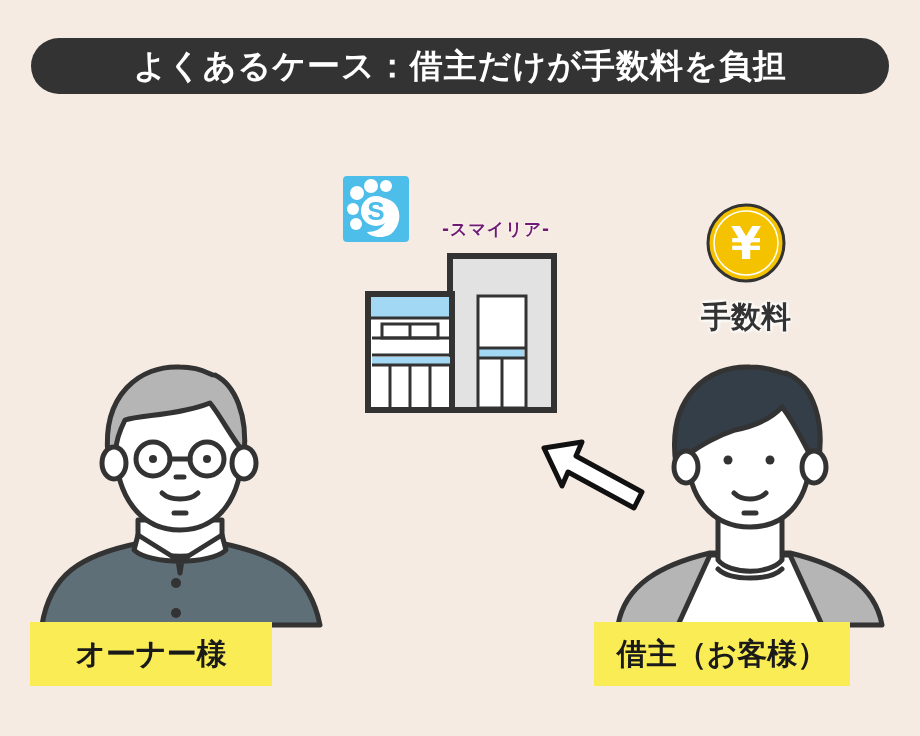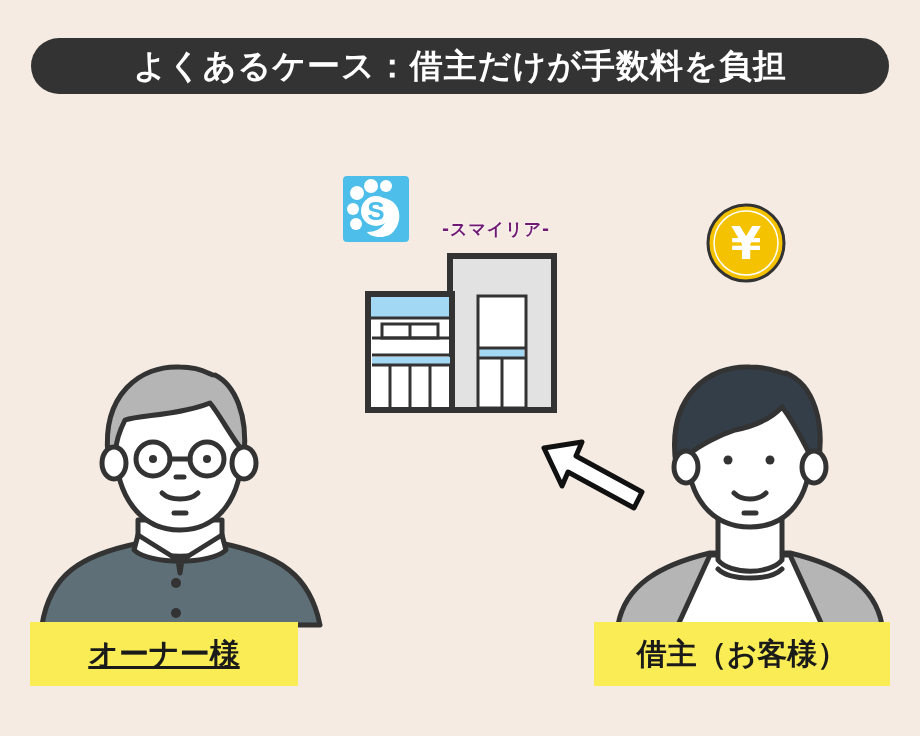--- a/index.html
+++ b/index.html
@@ -67,20 +67,21 @@
     </g>
   </svg>
 </div>
 
 <div class="fee">
   <svg width="120" height="90" viewBox="0 0 120 90">
     <circle cx="60" cy="40" r="38" fill="#f5c200" stroke="#333" stroke-width="3"></circle>
     <circle cx="60" cy="40" r="32" fill="none" stroke="#fff" stroke-width="1.5"></circle>
     <text x="60" y="56" font-family="DejaVu Sans, sans-serif" font-size="44" font-weight="bold" fill="#fff" text-anchor="middle">¥</text>
   </svg>
+  <div class="fee-label">手数料</div>
 </div>
 
 <div class="arrow">
   <svg width="120" height="90" viewBox="0 0 120 90">
     <path d="M14 18 L52 12 L46 26 L112 62 L104 78 L38 42 L32 56 Z" fill="#fff" stroke="#111" stroke-width="5" stroke-linejoin="round"></path>
   </svg>
 </div>
 
 <div class="person" style="left:30px;top:355px;">
   <svg width="300" height="280" viewBox="0 0 300 280">
@@ -98,33 +99,33 @@
       <path d="M132 138 C140 146 160 146 168 138" fill="none"></path>
       <line x1="144" y1="158" x2="156" y2="158"></line>
       <path d="M146 122 L154 122" fill="none"></path>
     </g>
     <circle cx="123" cy="104" r="4" fill="#333"></circle>
     <circle cx="177" cy="104" r="4" fill="#333"></circle>
     <circle cx="146" cy="228" r="5" fill="#333"></circle>
     <circle cx="146" cy="258" r="5" fill="#333"></circle>
   </svg>
 </div>
-<div class="label" style="left:30px;top:622px;width:268px;text-decoration:underline;">オーナー様</div>
+<div class="label" style="left:30px;top:622px;width:242px;">オーナー様</div>
 
 <div class="person" style="left:600px;top:355px;">
   <svg width="300" height="280" viewBox="0 0 300 280">
     <g stroke="#333" stroke-width="5" stroke-linejoin="round" stroke-linecap="round">
       <path d="M18 270 C25 230 60 210 110 198 L190 198 C240 210 275 230 282 270 Z" fill="#b5b5b5"></path>
       <path d="M78 270 L110 200 L190 200 L222 270 Z" fill="#fff"></path>
       <path d="M118 160 L118 205 C130 220 170 220 182 205 L182 160 Z" fill="#fff"></path>
       <path d="M76 110 C66 40 110 10 150 12 C175 12 182 20 186 18 C215 30 225 70 218 110 Z" fill="#333e48"></path>
       <path d="M88 100 C88 140 110 172 150 172 C190 172 210 140 210 100 C200 80 190 62 182 52 C170 65 150 72 135 75 C120 80 100 90 88 100 Z" fill="#fff"></path>
       <ellipse cx="86" cy="112" rx="12" ry="16" fill="#fff"></ellipse>
       <ellipse cx="214" cy="112" rx="12" ry="16" fill="#fff"></ellipse>
       <path d="M134 138 C142 146 158 146 166 138" fill="none"></path>
       <line x1="144" y1="158" x2="156" y2="158"></line>
       <path d="M118 214 C130 226 170 226 182 214" fill="none"></path>
     </g>
     <circle cx="128" cy="105" r="4.5" fill="#333"></circle>
     <circle cx="170" cy="105" r="4.5" fill="#333"></circle>
   </svg>
 </div>
-<div class="label" style="left:594px;top:622px;width:296px;">借主（お客様）</div>
+<div class="label" style="left:594px;top:622px;width:256px;">借主（お客様）</div>
 
 </body></html>

